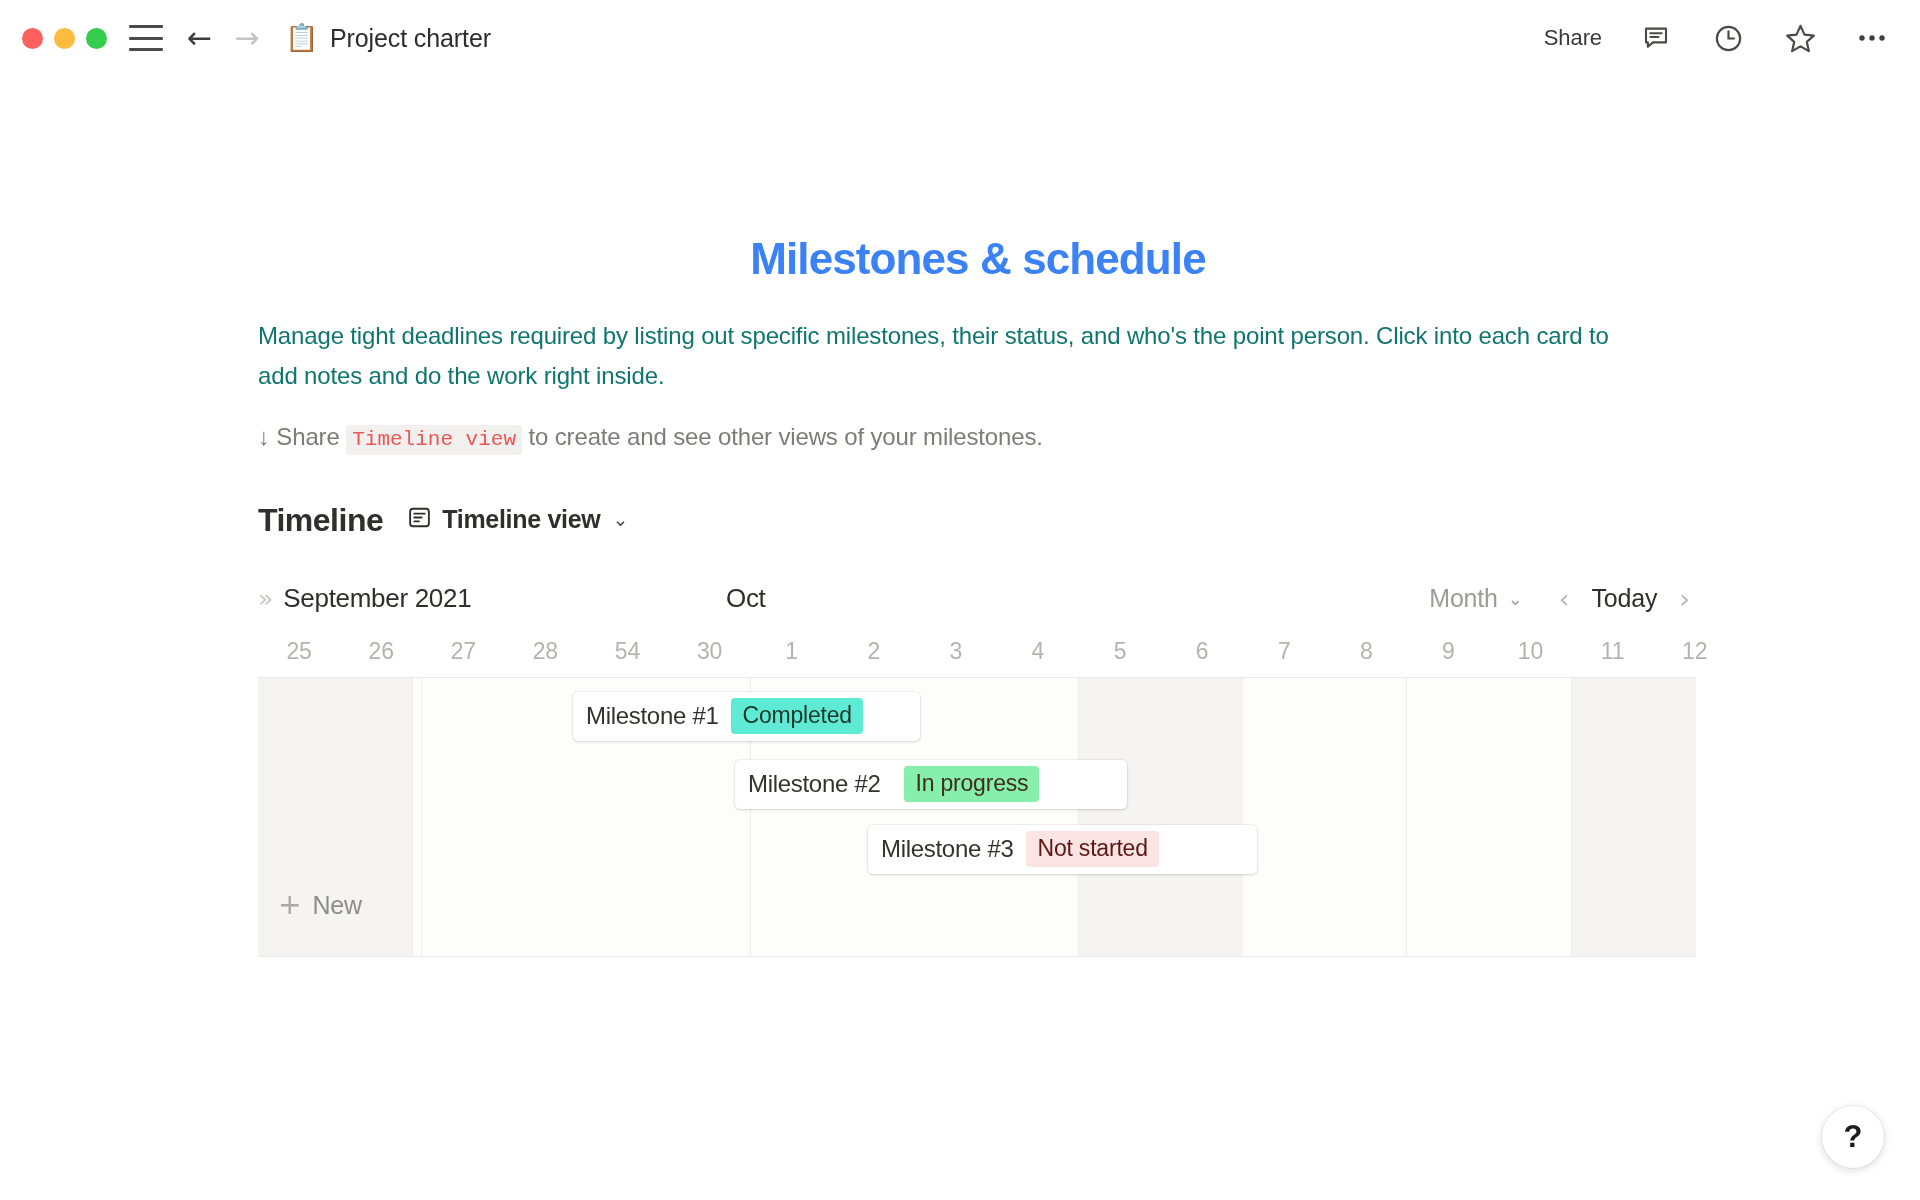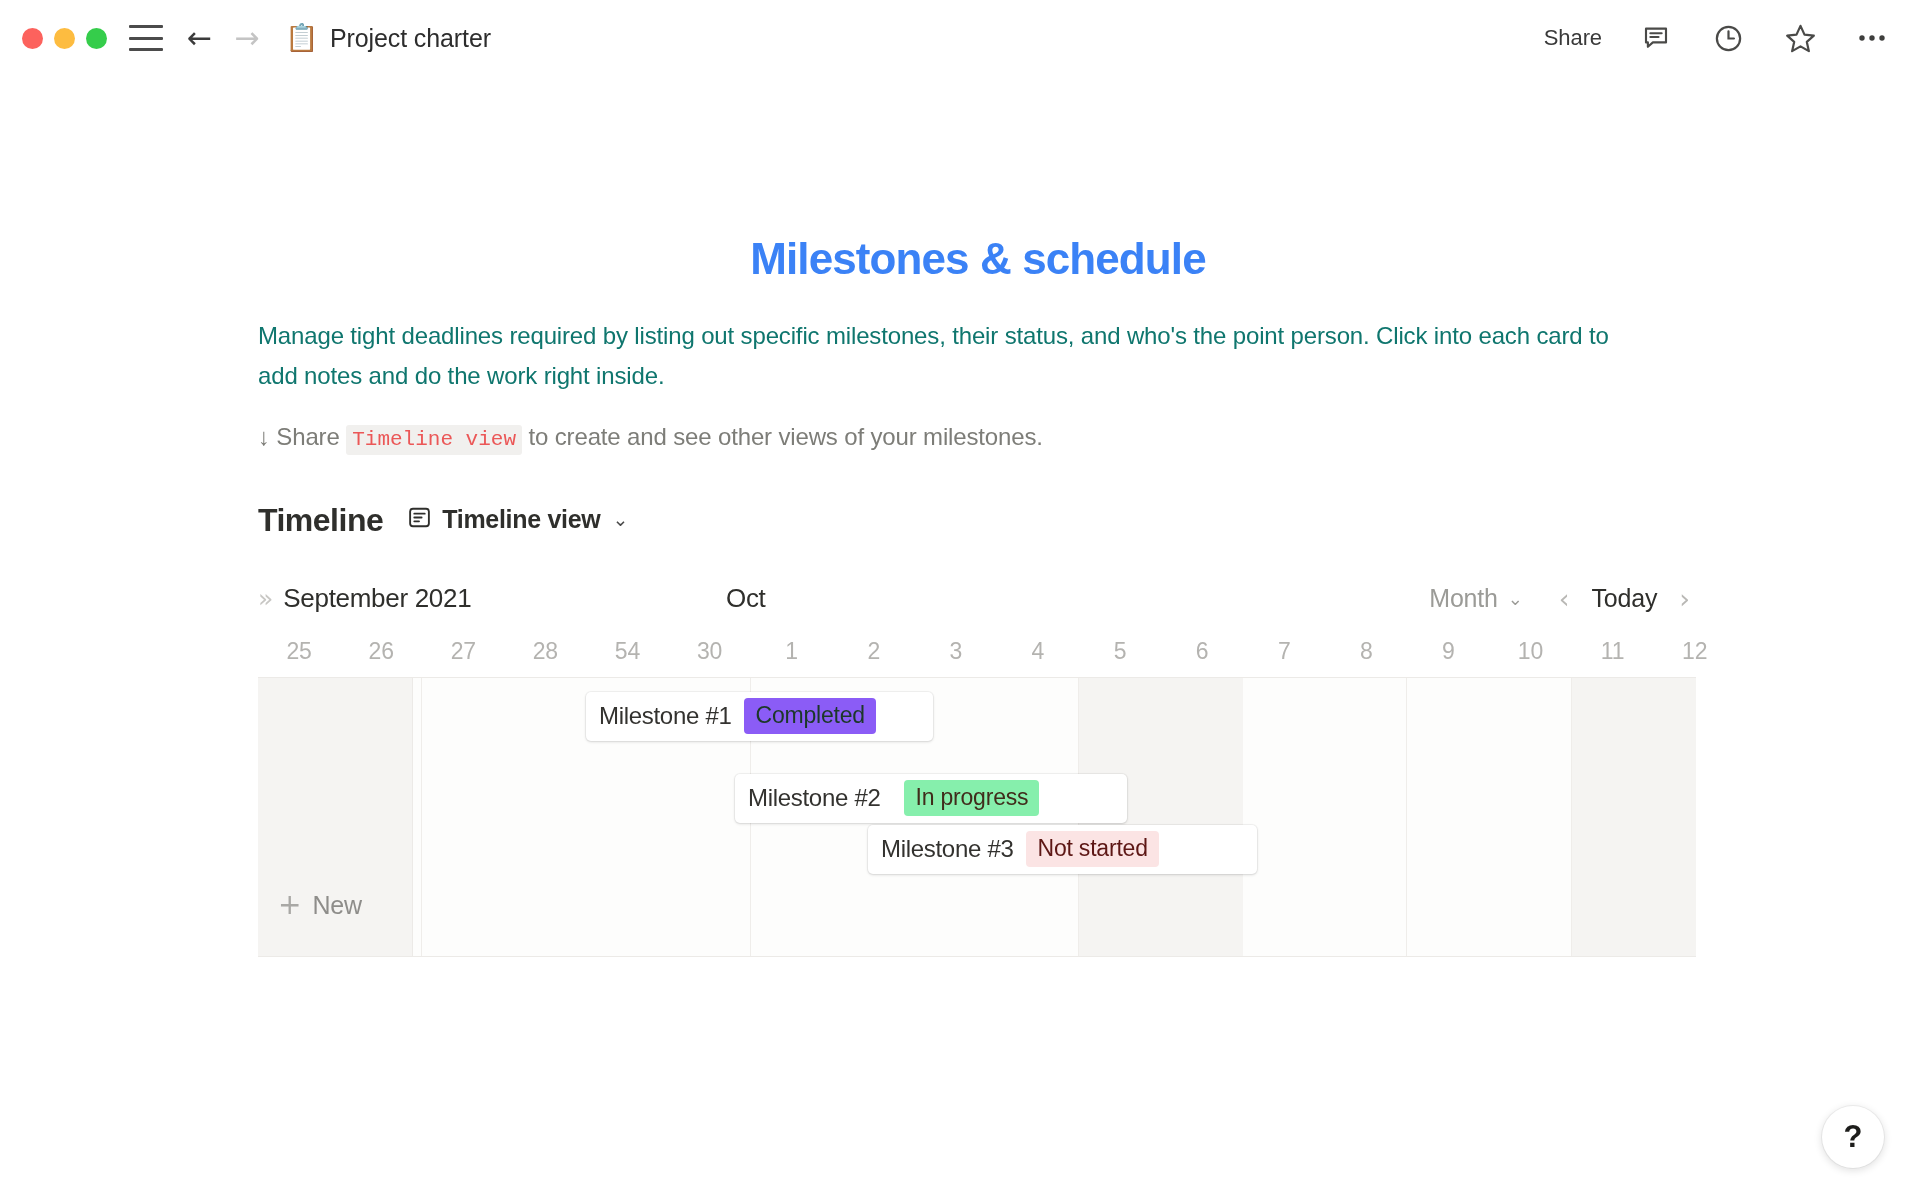--- a/index.html
+++ b/index.html
@@ -478,25 +478,25 @@
           </div>
 
         <div class="sidecol"></div>
 
         <div class="new-row">
           <span class="new-plus">+</span>
           <span class="new-label">New</span>
         </div>
 
         <div id="bars">
-            <div class="bar" style="left: 328px; top: 14px; width: 347px;">
+            <div class="bar" style="left: 315px; top: 14px; width: 347px;">
               <span class="bname">Milestone #1</span>
-              <span class="tag" style="background: #8b5cf6; color: rgb(28, 56, 41);">Completed</span>
+              <span class="tag" style="background: #5eead4; color: rgb(28, 56, 41);">Completed</span>
             </div>
-            <div class="bar" style="left: 477px; top: 96px; width: 392px; gap: 24px;">
+            <div class="bar" style="left: 477px; top: 82px; width: 392px; gap: 24px;">
               <span class="bname">Milestone #2</span>
               <span class="tag" style="background: #86efac; color: rgb(64, 44, 27);">In progress</span>
             </div>
             <div class="bar" style="left: 610px; top: 147px; width: 389px;">
               <span class="bname">Milestone #3</span>
               <span class="tag" style="background: rgb(251, 228, 228); color: rgb(93, 23, 21);">Not started</span>
             </div>
           </div>
       </div>
 

